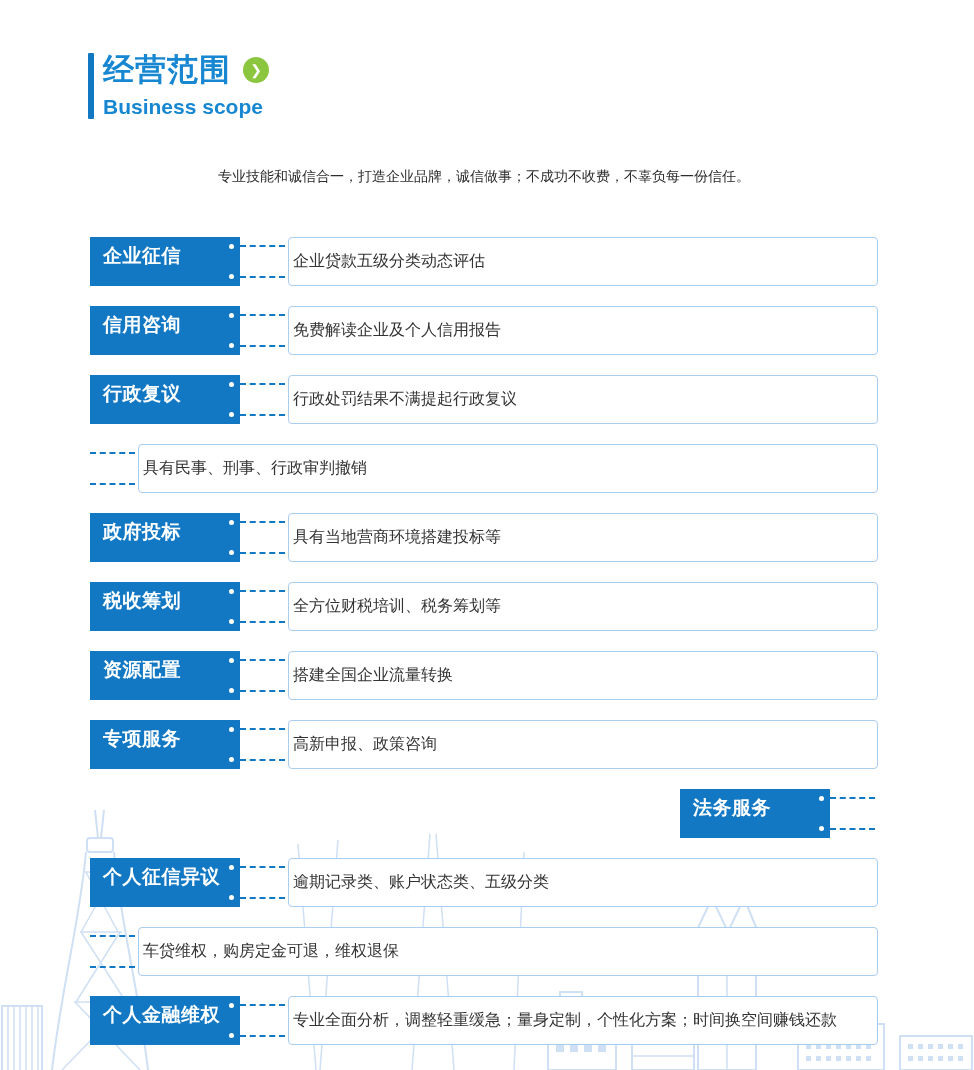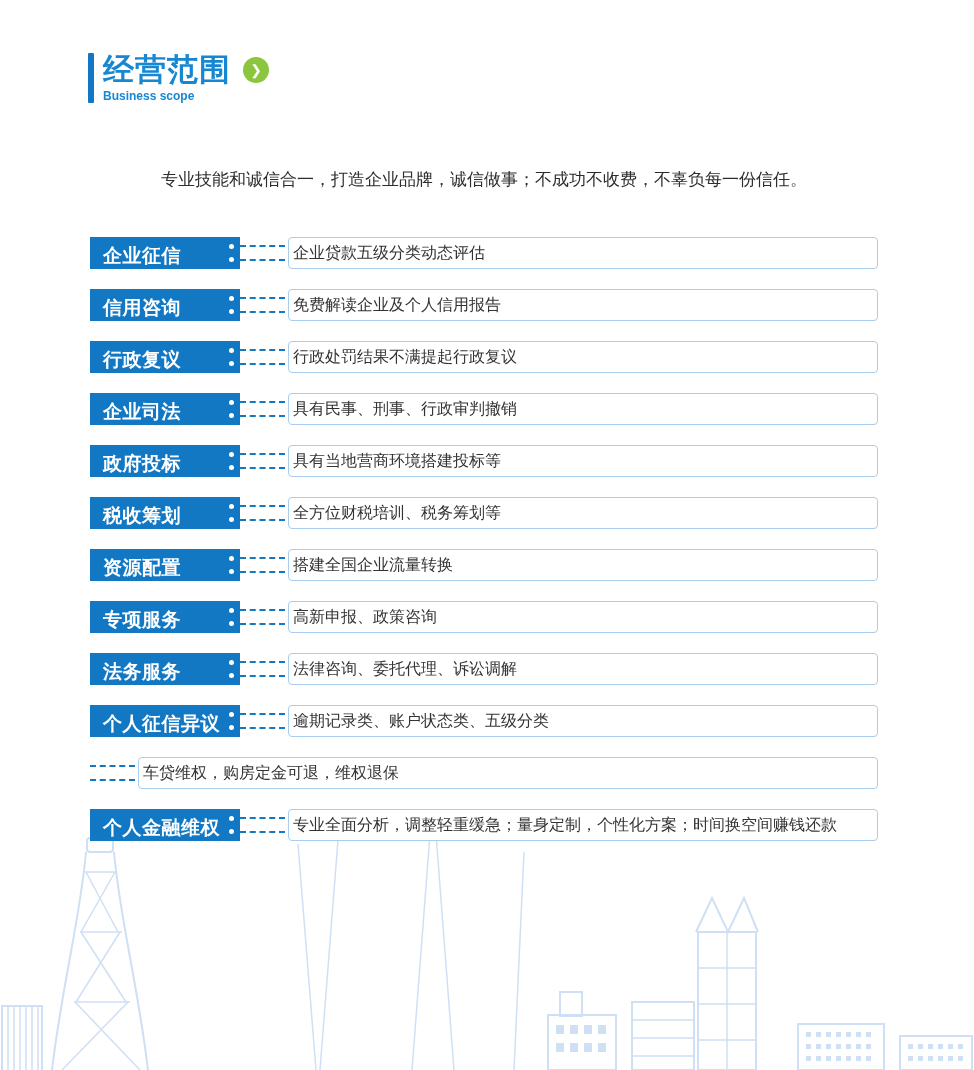--- a/index.html
+++ b/index.html
@@ -55,45 +55,45 @@
     width:26px;height:26px;
     border-radius:50%;
     background:var(--accent-green);
     color:#ffffff;
     font-size:14px;
     font-weight:bold;
     display:flex;align-items:center;justify-content:center;
     margin-left:12px;
   }
   .page-subtitle{
-    font-size:12px;
+    font-size:21px;
     font-weight:bold;
     color:var(--title-blue);
-    margin-top:2px;
+    margin-top:8px;
   }
   
   .intro{
     position:absolute;
     left:90px;right:96px;
     top:168px;
     text-align:center;
-    font-size:17px;
+    font-size:14px;
     color:#2d2d2d;
     z-index:2;
   }
   
   .services{
     position:absolute;
     left:90px;right:96px;
     top:237px;
     z-index:2;
   }
   .service-row{
     display:flex;
-    height:32px;
+    height:49px;
     margin-bottom:20px;
     justify-content:flex-end;
   }
   .service-label{
     position:relative;
     width:150px;
     flex:0 0 150px;
     background:var(--primary-blue);
     color:#ffffff;
     font-size:19px;
@@ -275,25 +275,20 @@
     <div class="connector">
       <span class="dash dash-top"></span>
       <span class="dash dash-bottom"></span>
     </div>
     <div class="service-desc">
       <span class="desc-text">行政处罚结果不满提起行政复议</span>
     </div>
   </div>
 
   <div class="service-row">
-    <div class="service-label">
-      <span class="label-text">企业司法</span>
-      <span class="dot dot-top"></span>
-      <span class="dot dot-bottom"></span>
-    </div>
     <div class="connector">
       <span class="dash dash-top"></span>
       <span class="dash dash-bottom"></span>
     </div>
     <div class="service-desc">
       <span class="desc-text">具有民事、刑事、行政审判撤销</span>
     </div>
   </div>
 
 
@@ -360,23 +355,20 @@
   <div class="service-row">
     <div class="service-label">
       <span class="label-text">法务服务</span>
       <span class="dot dot-top"></span>
       <span class="dot dot-bottom"></span>
     </div>
     <div class="connector">
       <span class="dash dash-top"></span>
       <span class="dash dash-bottom"></span>
     </div>
-    <div class="service-desc">
-      <span class="desc-text">法律咨询、委托代理、诉讼调解</span>
-    </div>
   </div>
 
   <div class="service-row">
     <div class="service-label">
       <span class="label-text">个人征信异议</span>
       <span class="dot dot-top"></span>
       <span class="dot dot-bottom"></span>
     </div>
     <div class="connector">
       <span class="dash dash-top"></span>

